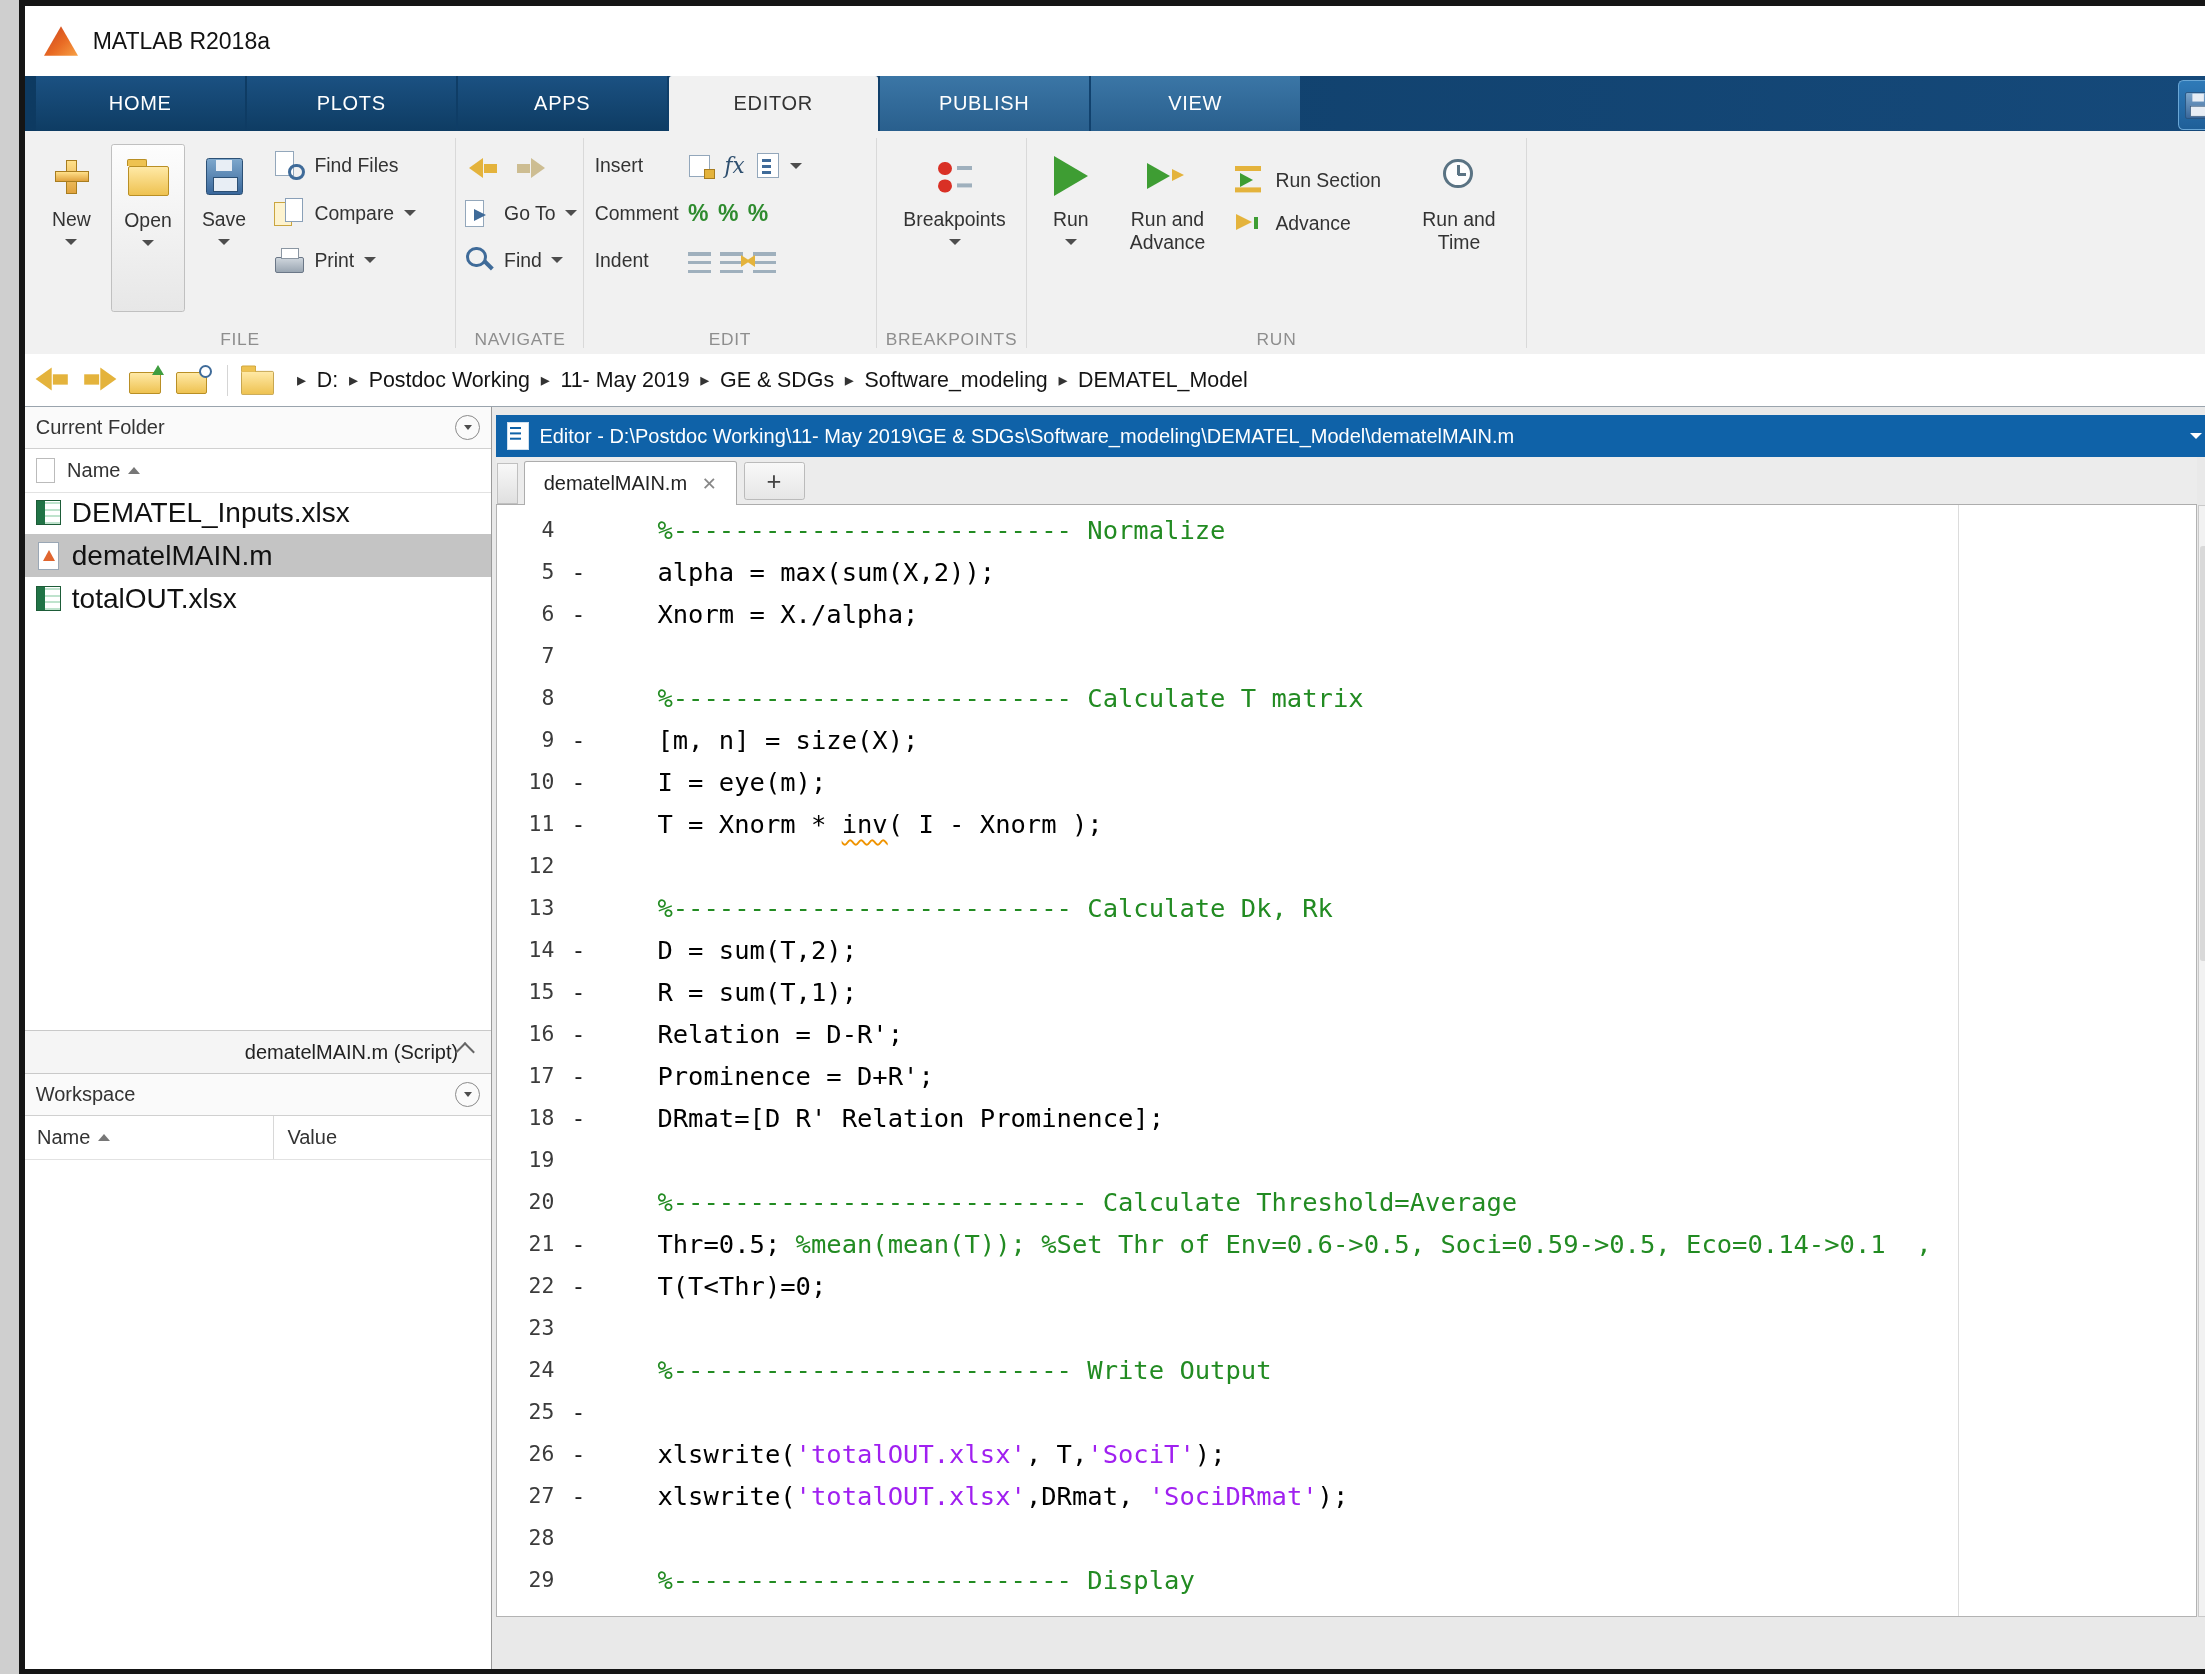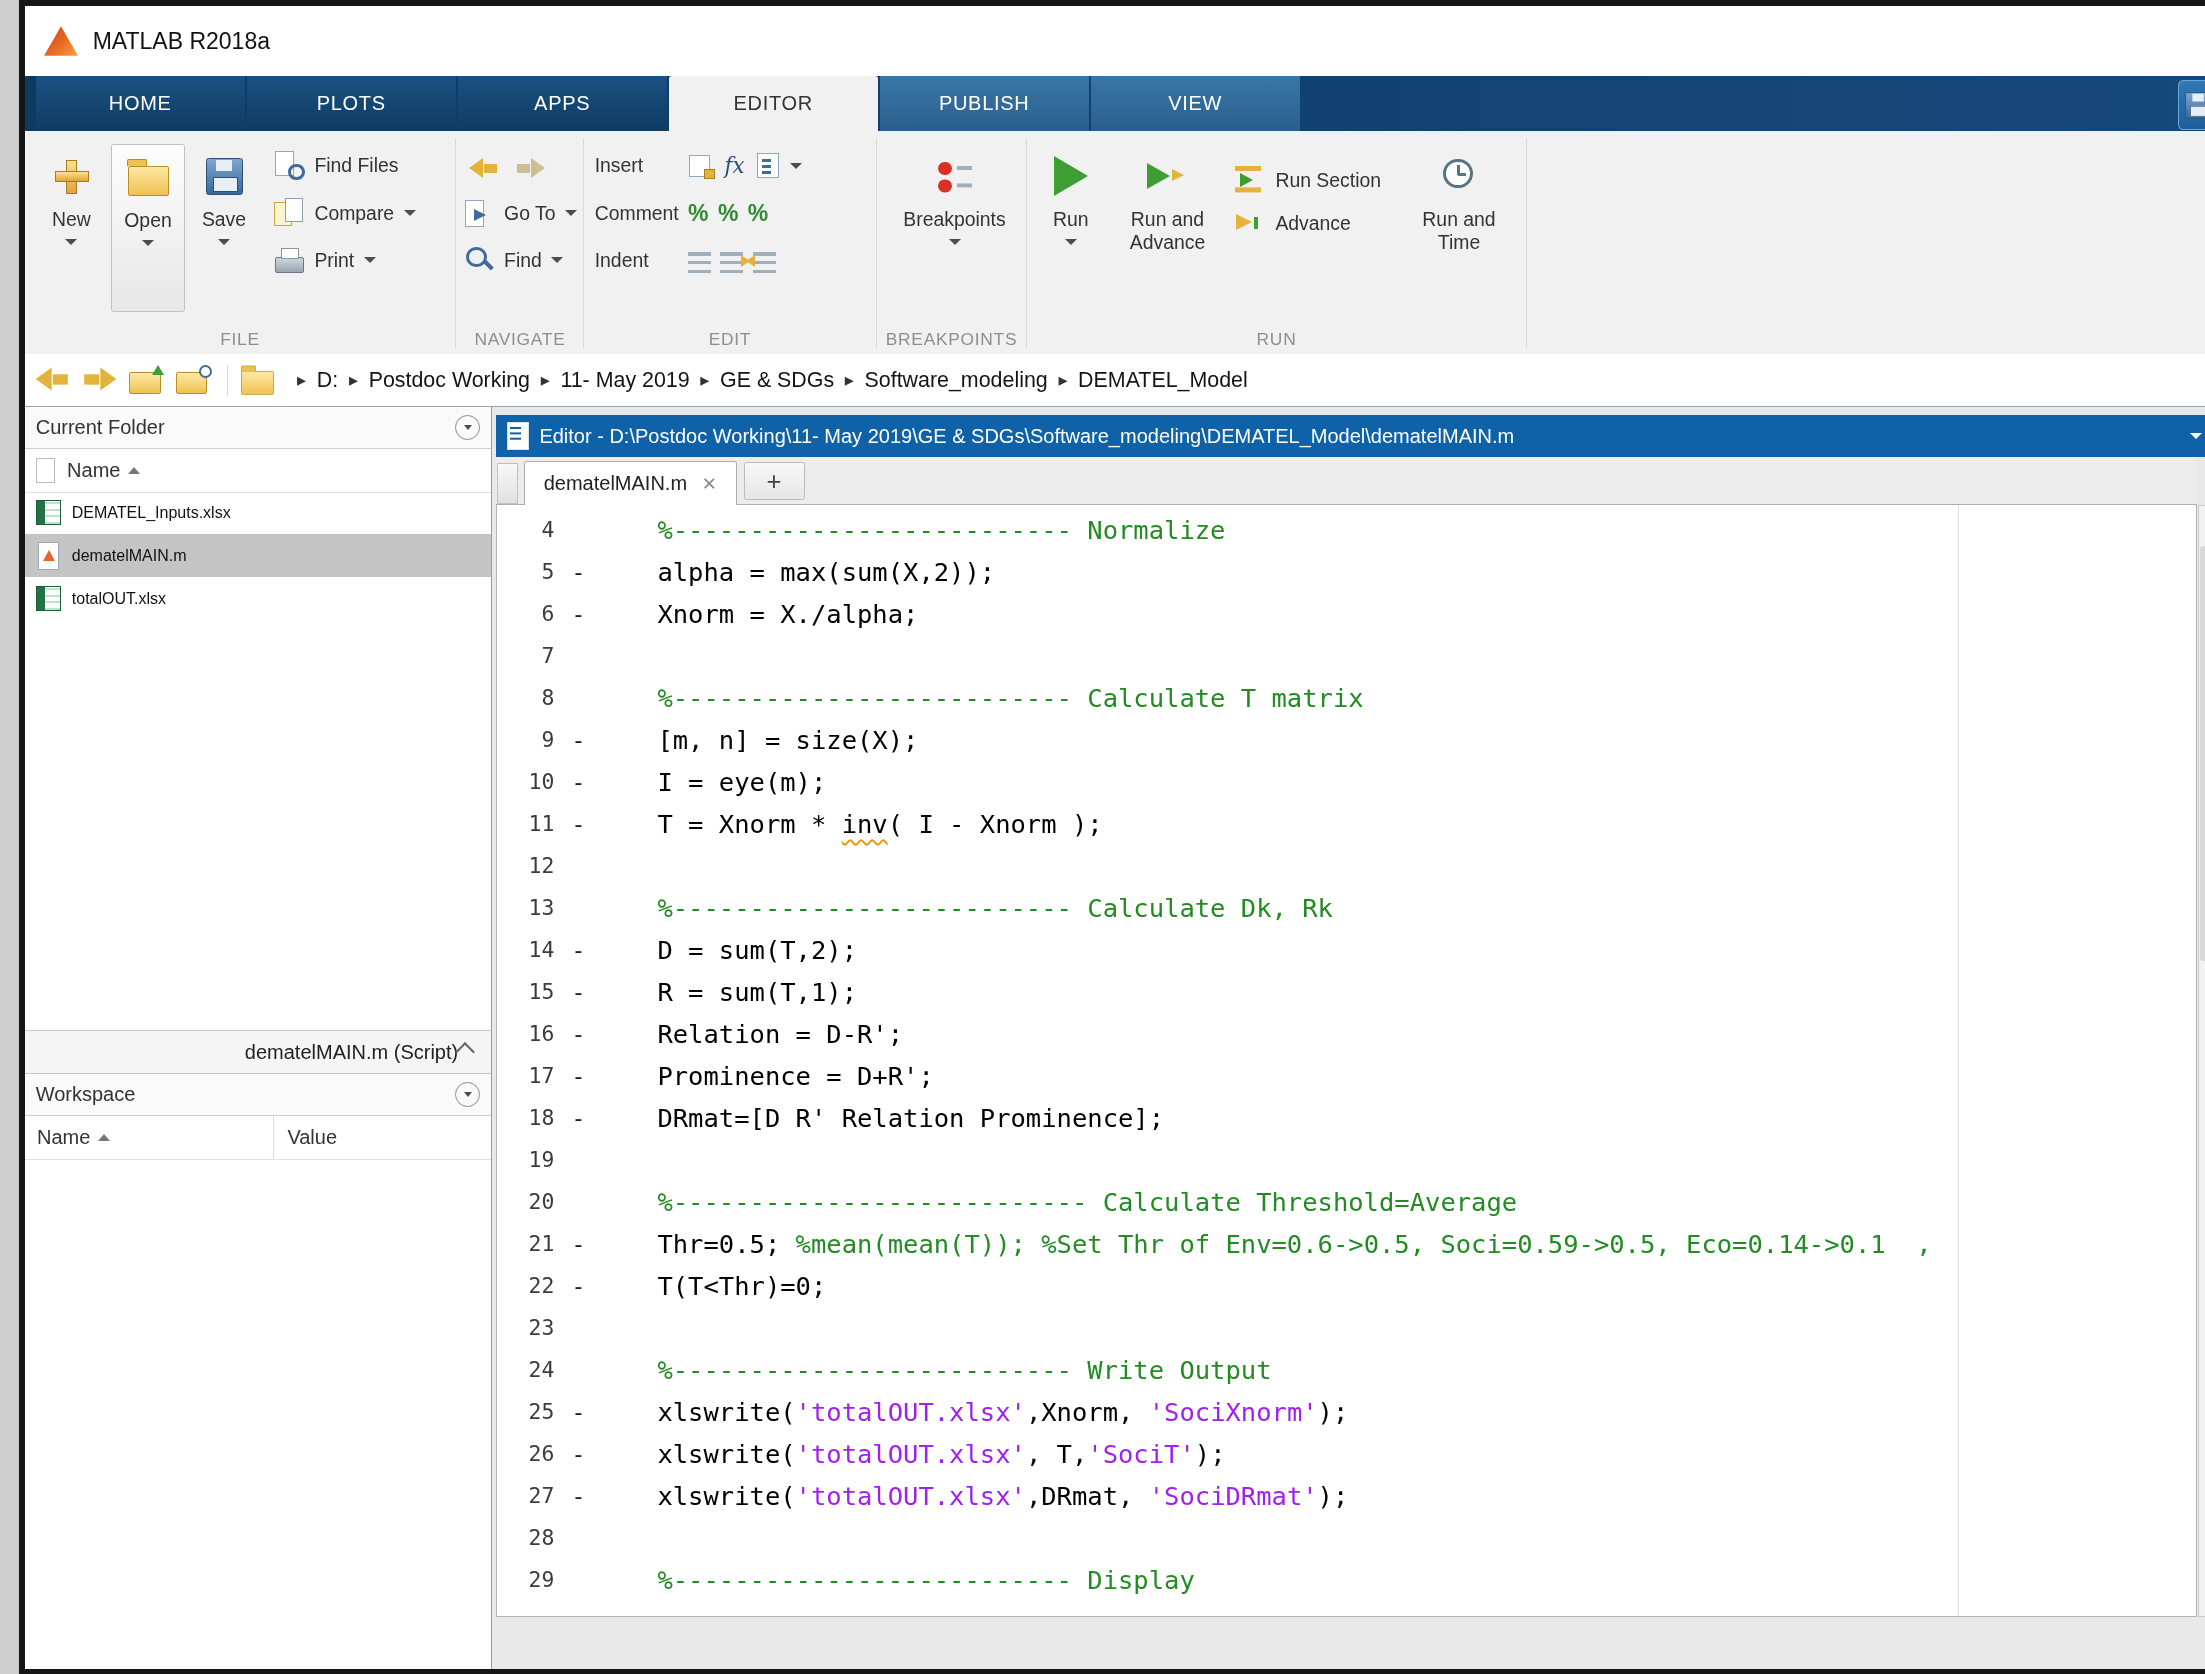--- a/index.html
+++ b/index.html
@@ -126,21 +126,21 @@
   .left-panel{position:absolute;left:0;top:0;bottom:0;width:467px;background:#fff;border-right:1.3px solid #9a9a9a;box-sizing:border-box;}
   .panel-header{position:absolute;left:0;right:0;height:42px;background:#fafafa;border-bottom:1.3px solid #d0d0d0;
       display:flex;align-items:center;justify-content:space-between;padding:0 10.7px;box-sizing:border-box;}
   .ph-title{font-size:20px;color:#333;}
   .hdr-btn{width:25.5px;height:25.5px;border-radius:50%;border:1.3px solid #8a8a8a;display:flex;align-items:center;justify-content:center;box-sizing:border-box;}
   .hdr-btn .caret{border-left-width:4.7px;border-right-width:4.7px;border-top-width:5.4px;}
   .col-header{position:absolute;left:0;right:0;top:42px;height:43px;border-bottom:1.3px solid #e2e2e2;display:flex;align-items:center;font-size:20px;color:#333;}
   .doc-ghost{width:17.4px;height:23px;border:1.3px solid #bbb;background:#fff;margin:0 12px 0 10.7px;}
   .sort-up{width:0;height:0;border-left:6px solid transparent;border-right:6px solid transparent;border-bottom:7.4px solid #777;margin-left:8px;display:inline-block;}
   .file-list{position:absolute;left:0;right:0;top:84px;}
-  .file-row{height:43px;display:flex;align-items:center;padding-left:9.4px;font-size:16px;color:#111;}
+  .file-row{height:43px;display:flex;align-items:center;padding-left:9.4px;font-size:28px;color:#111;}
   .file-row.selected{background:#c4c4c4;}
   .ficon{width:28px;height:28px;position:relative;display:inline-block;flex:none;margin-right:9.4px;}
   .ficon.excel::before{content:"";position:absolute;left:1.3px;top:1.3px;width:25.5px;height:25.5px;box-sizing:border-box;border:1.3px solid #1d5c38;
       background:linear-gradient(90deg,#217346 0,#217346 8px,transparent 8px),repeating-linear-gradient(0deg,#bfe3cd 0 2px,#fff 2px 6.7px);}
   .ficon.matlab::before{content:"";position:absolute;left:3.4px;top:0;width:21.4px;height:28px;background:#fff;border:1.3px solid #9aa7b5;box-sizing:border-box;}
   .ficon.matlab::after{content:"";position:absolute;left:8.7px;top:8.7px;border-left:6px solid transparent;border-right:6px solid transparent;border-bottom:11.4px solid #e0652f;}
   .details-bar{position:absolute;left:0;right:0;top:623px;height:44px;background:#f5f5f5;border-top:1.3px solid #c9c9c9;border-bottom:1.3px solid #c9c9c9;
       display:flex;align-items:center;justify-content:flex-end;padding:0 13.4px;box-sizing:border-box;font-size:20px;color:#222;}
   .chev-up{width:12px;height:12px;border-left:2.7px solid #666;border-top:2.7px solid #666;transform:rotate(45deg);margin-right:5.4px;}
   .panel-header.ws{top:667px;}
@@ -538,21 +538,20 @@
               <span class="ltext"></span>
             </div>
             <div class="cline">
               <span class="lnum">24</span>
               <span class="lmark"></span>
               <span class="ltext"><span class="tok-c">    %-------------------------- Write Output</span></span>
             </div>
             <div class="cline">
               <span class="lnum">25</span>
               <span class="lmark">-</span>
-              <span class="ltext"><span class="tok-p">    xlswrite(</span><span class="tok-s">'totalOUT.xlsx'</span><span class="tok-p">,Xnorm, </span><span class="tok-s">'SociXnorm'</span><span class="tok-p">);</span></span>
             </div>
             <div class="cline">
               <span class="lnum">26</span>
               <span class="lmark">-</span>
               <span class="ltext"><span class="tok-p">    xlswrite(</span><span class="tok-s">'totalOUT.xlsx'</span><span class="tok-p">, T,</span><span class="tok-s">'SociT'</span><span class="tok-p">);</span></span>
             </div>
             <div class="cline">
               <span class="lnum">27</span>
               <span class="lmark">-</span>
               <span class="ltext"><span class="tok-p">    xlswrite(</span><span class="tok-s">'totalOUT.xlsx'</span><span class="tok-p">,DRmat, </span><span class="tok-s">'SociDRmat'</span><span class="tok-p">);</span></span>

